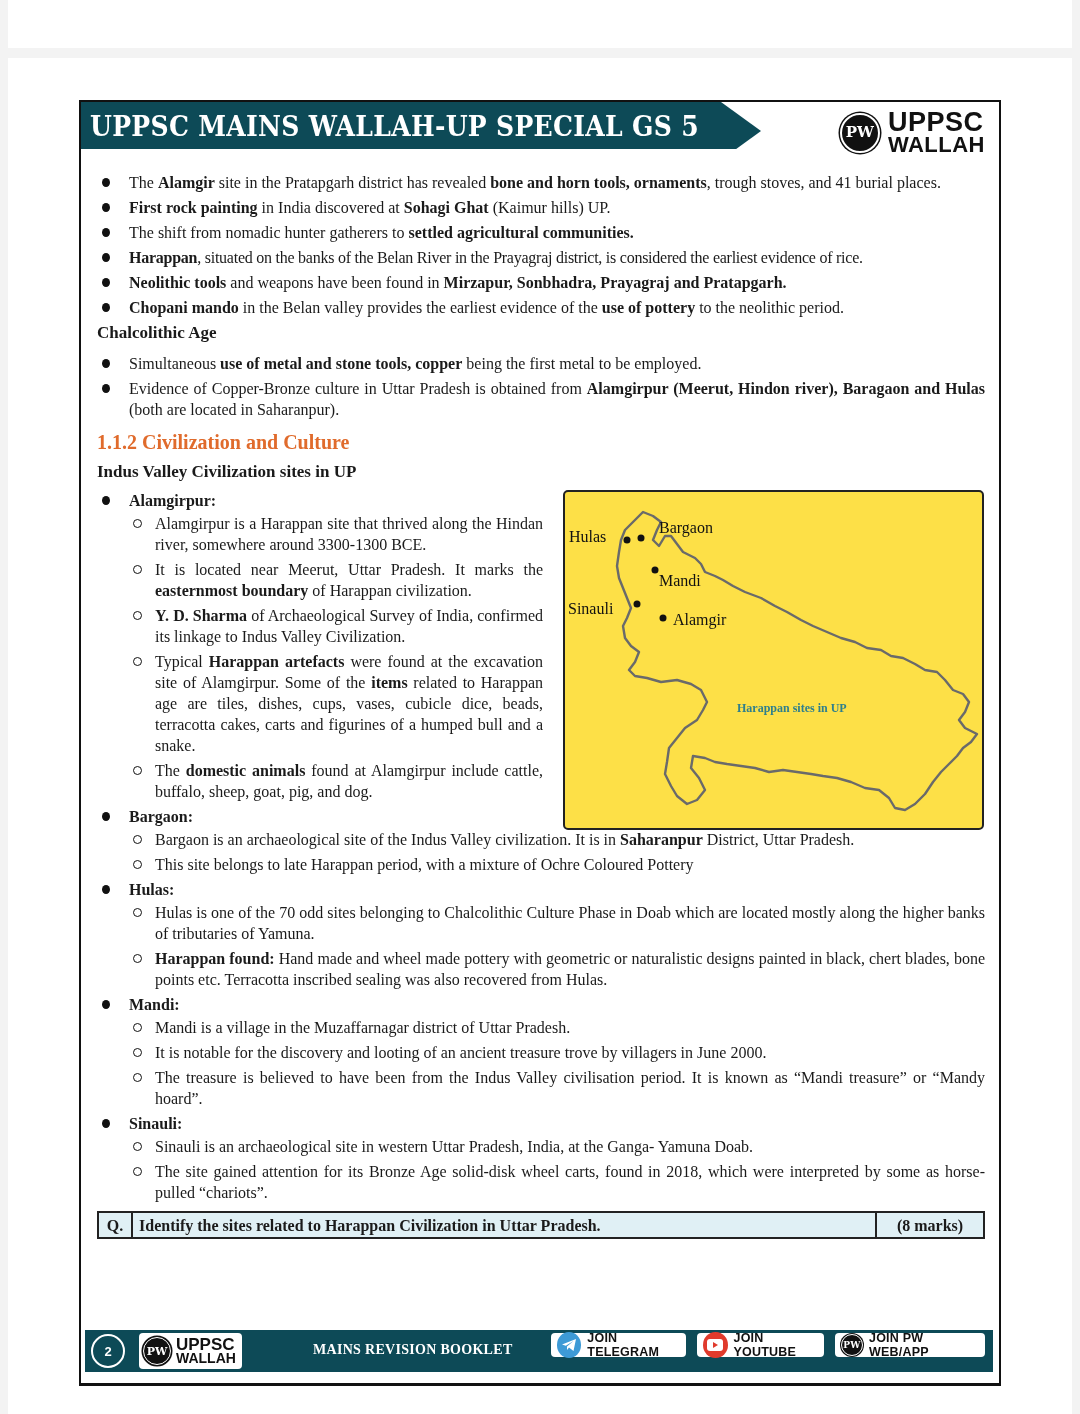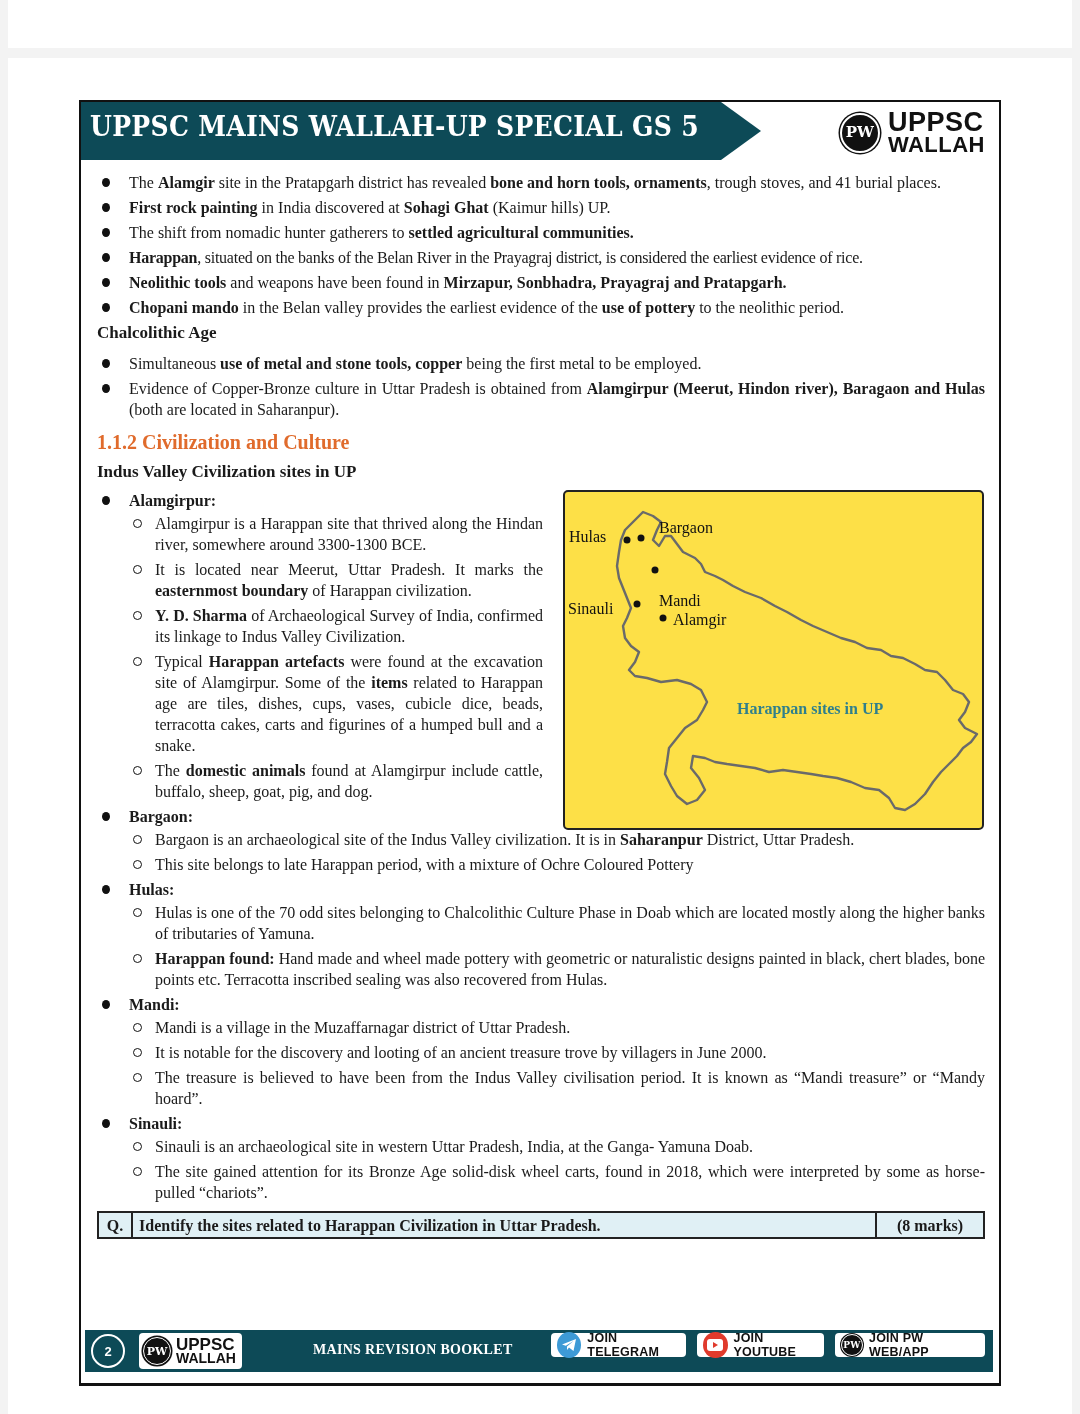--- a/index.html
+++ b/index.html
@@ -3,21 +3,21 @@
 <meta charset="utf-8">
 <style>
   * { box-sizing: border-box; margin: 0; padding: 0; }
   html, body { width: 1080px; height: 1414px; overflow: hidden; }
   body { background: #f3f3f3; font-family: "DejaVu Serif", serif; color: #1a1a1a; position: relative; }
   .page-card { position: absolute; left: 8px; width: 1064px; background: #fff; }
   .page-card.prev { top: 0; height: 48px; }
   .page-card.cur { top: 58px; height: 1356px; }
   .sheet { position: absolute; left: 79px; top: 100px; width: 922px; height: 1286px; border: 2px solid #111; border-bottom-width: 3px; background: #fff; }
   .header { position: absolute; left: 0; top: 0; width: 918px; height: 58px; }
-  .banner { position: absolute; left: 0; top: 0; height: 58px; width: 680px; background: #0d4a57; clip-path: polygon(0 0, 640px 0, 680px 29px, 640px 58px, 0 58px); }
+  .banner { position: absolute; left: 0; top: 0; height: 47px; width: 680px; background: #0d4a57; clip-path: polygon(0 0, 640px 0, 680px 29px, 640px 58px, 0 58px); }
   .banner-title { position: absolute; left: 9px; top: 9px; color: #fff; font-family: "DejaVu Serif", serif; font-weight: bold; font-size: 27px; letter-spacing: 0.3px; transform: scaleX(0.93); transform-origin: left; white-space: nowrap; }
   .logo { position: absolute; display: flex; align-items: center; }
   .pw-circle { border-radius: 50%; background: #111; color: #fff; display: flex; align-items: center; justify-content: center; font-family: "DejaVu Serif", serif; font-weight: bold; position: relative; border: 2px solid #fff; box-shadow: 0 0 0 1.5px #111; }
   .pw-circle span { line-height: 1; }
   .logo-text { font-family: "Liberation Sans", sans-serif; font-weight: bold; color: #111; line-height: 0.92; margin-left: 8px; }
   .header .logo { right: 14px; top: 8px; }
   .header .pw-circle { width: 40px; height: 40px; font-size: 15px; }
   .header .logo-text .l1 { font-size: 27px; display: block; letter-spacing: 0.5px; }
   .header .logo-text .l2 { font-size: 22px; display: block; letter-spacing: 0.5px; }
 
@@ -29,21 +29,21 @@
   ul.l2 { list-style: none; margin-top: 2px; }
   ul.l2 > li { position: relative; padding-left: 26px; margin-bottom: 4px; text-align: justify; }
   ul.l2 > li::before { content: ""; position: absolute; left: 4px; top: 6px; width: 7px; height: 7px; border-radius: 50%; border: 1.6px solid #111; }
   .sub-h { font-weight: bold; font-size: 17px; margin: 4px 0 10px 0; }
   .sec-h { color: #e06b2c; font-weight: bold; font-size: 20px; margin: 12px 0 8px 0; }
   .split { position: relative; }
   .left-col { width: 446px; }
   .map-box { position: absolute; left: 466px; top: 0; width: 421px; height: 340px; border: 2px solid #222; border-radius: 5px; background: #fde047; padding-left: 13px; }
   .map-box svg { position: absolute; left: 0; top: 0; }
   .map-label { position: absolute; font-family: "Liberation Serif", serif; font-size: 16px; color: #111; }
-  .map-caption { position: absolute; left: 172px; top: 206px; color: #2f7f8c; font-weight: bold; font-size: 16px; }
+  .map-caption { position: absolute; left: 172px; top: 206px; color: #2f7f8c; font-weight: bold; font-size: 12px; }
   .q-row { display: flex; border: 2px solid #222; background: #e0f0f5; margin-top: 8px; height: 28px; align-items: center; font-weight: bold; font-size: 16px; }
   .q-row .q { width: 34px; text-align: center; border-right: 2px solid #222; height: 100%; display: flex; align-items: center; justify-content: center; }
   .q-row .qt { flex: 1; padding-left: 6px; border-right: 2px solid #222; height: 100%; display: flex; align-items: center; }
   .q-row .qm { width: 106px; text-align: center; }
 
   .footer { position: absolute; left: 4px; top: 1228px; width: 908px; height: 42px; background: #0d4a57; }
   .page-num { position: absolute; left: 6px; top: 4px; width: 34px; height: 34px; border: 2px solid #fff; border-radius: 50%; color: #fff; font-family: "Liberation Sans", sans-serif; font-weight: bold; font-size: 13px; display: flex; align-items: center; justify-content: center; }
   .footer .logo { left: 54px; top: 3px; background: #fff; border-radius: 4px; padding: 2px 6px 2px 4px; height: 36px; }
   .footer .pw-circle { width: 28px; height: 28px; font-size: 11px; border-width: 1.5px; }
   .footer .logo-text { margin-left: 5px; }
@@ -121,21 +121,21 @@
         <svg width="417" height="336" viewBox="0 0 417 336">
           <path d="M60 38 L70 28 L78 20 L88 24 L96 30 L92 38 L88 48 L94 54 L100 44 L106 44 L112 52 L118 60 L130 66 L136 72 L140 80 L150 84 L158 88 L168 94 L180 100 L196 106 L210 114 L222 120 L236 128 L248 134 L262 140 L276 146 L290 150 L302 156 L316 158 L326 164 L338 166 L350 172 L360 178 L372 180 L380 188 L388 198 L398 202 L404 210 L400 220 L394 228 L400 236 L412 242 L406 250 L398 256 L392 264 L384 272 L376 280 L368 290 L360 302 L350 312 L340 318 L330 316 L324 306 L314 298 L300 296 L286 290 L272 286 L258 284 L246 282 L232 280 L218 278 L204 280 L190 276 L176 274 L162 272 L150 270 L140 266 L128 264 L126 276 L134 286 L140 298 L132 308 L122 312 L112 304 L106 294 L100 282 L102 270 L104 256 L112 246 L120 236 L132 228 L138 218 L142 210 L136 198 L126 192 L112 188 L96 190 L82 186 L70 184 L64 178 L70 170 L74 160 L66 154 L60 146 L58 134 L62 126 L66 116 L62 106 L58 96 L54 86 L52 74 L54 60 L56 48 Z" fill="none" stroke="#6a6a6a" stroke-width="2.4" stroke-linejoin="round"></path>
           <circle cx="62" cy="48" r="3.5" fill="#111"></circle>
           <circle cx="76" cy="46" r="3.5" fill="#111"></circle>
           <circle cx="90" cy="78" r="3.5" fill="#111"></circle>
           <circle cx="72" cy="112" r="3.5" fill="#111"></circle>
           <circle cx="98" cy="126" r="3.5" fill="#111"></circle>
         </svg>
         <span class="map-label" style="left:4px; top:34px;">Hulas</span>
         <span class="map-label" style="left:94px; top:25px;">Bargaon</span>
-        <span class="map-label" style="left:94px; top:78px;margin-top:20px;">Mandi</span>
+        <span class="map-label" style="left:94px; top:78px;">Mandi</span>
         <span class="map-label" style="left:3px; top:106px;">Sinauli</span>
         <span class="map-label" style="left:108px; top:117px;">Alamgir</span>
         <span class="map-caption">Harappan sites in UP</span>
       </div>
     </div>
 
     <ul class="l1" style="margin-top:2px;">
       <li>
         <span class="b">Bargaon:</span>
         <ul class="l2">

